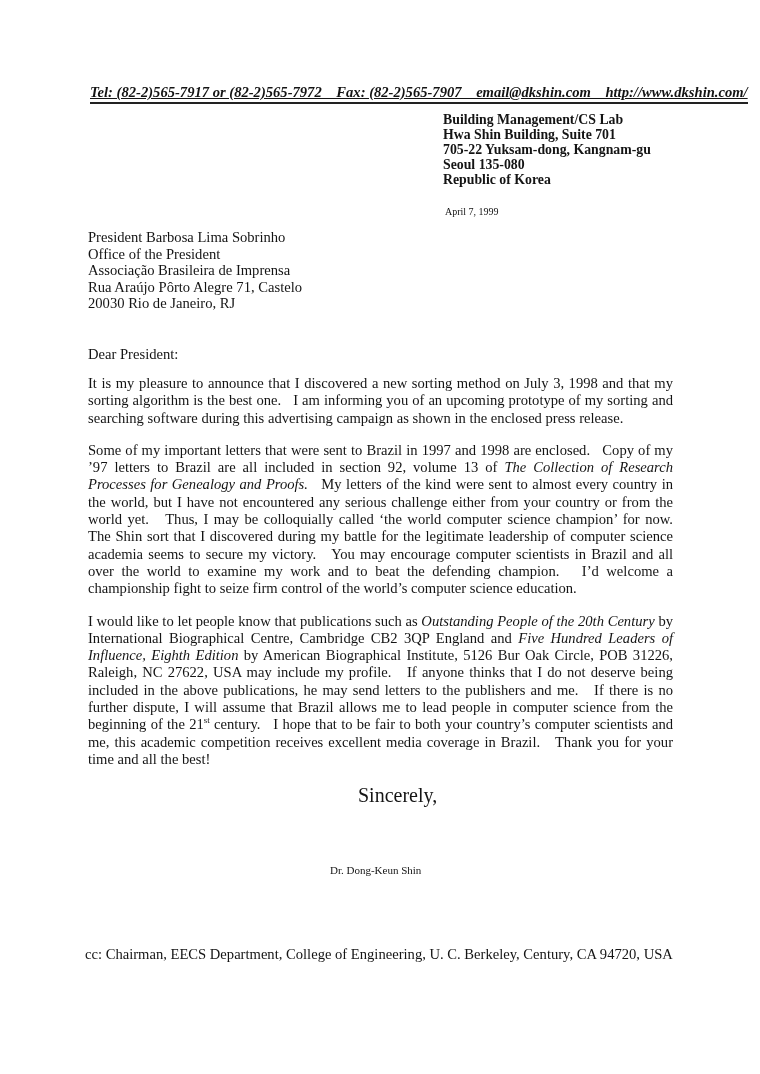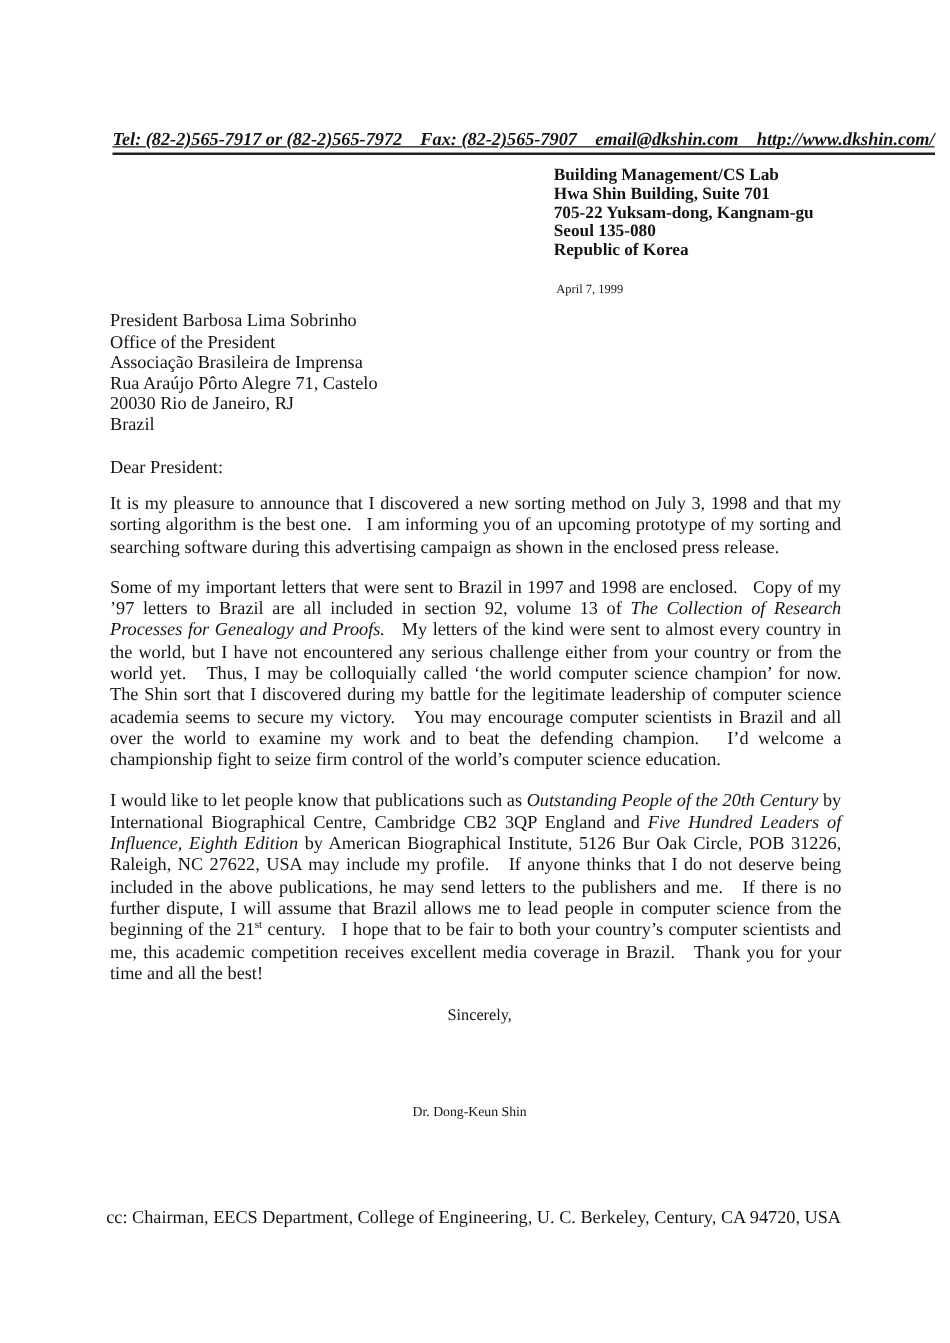--- a/index.html
+++ b/index.html
@@ -8,21 +8,20 @@
     background: #ffffff;
   }
   .page {
     position: relative;
     width: 760px;
     height: 1036px;
     background: #ffffff;
     font-family: "Liberation Serif", serif;
     color: #141414;
     overflow: hidden;
-    margin-top: 20px;
   }
   .tel-header {
     position: absolute;
     left: 90px;
     top: 84px;
     font-size: 14.6px;
     font-weight: bold;
     font-style: italic;
     white-space: pre;
     text-decoration: underline;
@@ -71,21 +70,21 @@
     white-space: pre-wrap;
   }
   .body-text sup {
     font-size: 9px;
     line-height: 0;
   }
   .sincerely {
     position: absolute;
     left: 358px;
     top: 784px;
-    font-size: 13px;
+    font-size: 20px;
     text-align: center;
   }
   .signature {
     position: absolute;
     left: 330px;
     top: 864px;
     font-size: 11px;
   }
   .cc-line {
     position: absolute;
@@ -110,21 +109,20 @@
     </div>
 
   <div class="date">April 7, 1999</div>
 
   <div class="recipient">
       <div>President Barbosa Lima Sobrinho</div>
       <div>Office of the President</div>
       <div>Associação Brasileira de Imprensa</div>
       <div>Rua Araújo Pôrto Alegre 71, Castelo</div>
       <div>20030 Rio de Janeiro, RJ</div>
-      <div>Brazil</div>
     </div>
 
   <div class="salutation">Dear President:</div>
 
   <div class="body-text">
     <p><span>It is my pleasure to announce that I discovered a new sorting method on July 3, 1998 and that my sorting algorithm is the best one.   I am informing you of an upcoming prototype of my sorting and searching software during this advertising campaign as shown in the enclosed press release.</span></p>
     <p><span>Some of my important letters that were sent to Brazil in 1997 and 1998 are enclosed.   Copy of my ’97 letters to Brazil are all included in section 92, volume 13 of </span><em>The Collection of Research Processes for Genealogy and Proofs.</em><span>   My letters of the kind were sent to almost every country in the world, but I have not encountered any serious challenge either from your country or from the world yet.   Thus, I may be colloquially called ‘the world computer science champion’ for now.   The Shin sort that I discovered during my battle for the legitimate leadership of computer science academia seems to secure my victory.   You may encourage computer scientists in Brazil and all over the world to examine my work and to beat the defending champion.   I’d welcome a championship fight to seize firm control of the world’s computer science education.</span></p>
     <p><span>I would like to let people know that publications such as </span><em>Outstanding People of the 20th Century</em><span> by International Biographical Centre, Cambridge CB2 3QP England and </span><em>Five Hundred Leaders of Influence, Eighth Edition</em><span> by American Biographical Institute, 5126 Bur Oak Circle, POB 31226, Raleigh, NC 27622, USA may include my profile.   If anyone thinks that I do not deserve being included in the above publications, he may send letters to the publishers and me.   If there is no further dispute, I will assume that Brazil allows me to lead people in computer science from the beginning of the 21</span><sup>st</sup><span> century.   I hope that to be fair to both your country’s computer scientists and me, this academic competition receives excellent media coverage in Brazil.   Thank you for your time and all the best!</span></p>
   </div>
 

